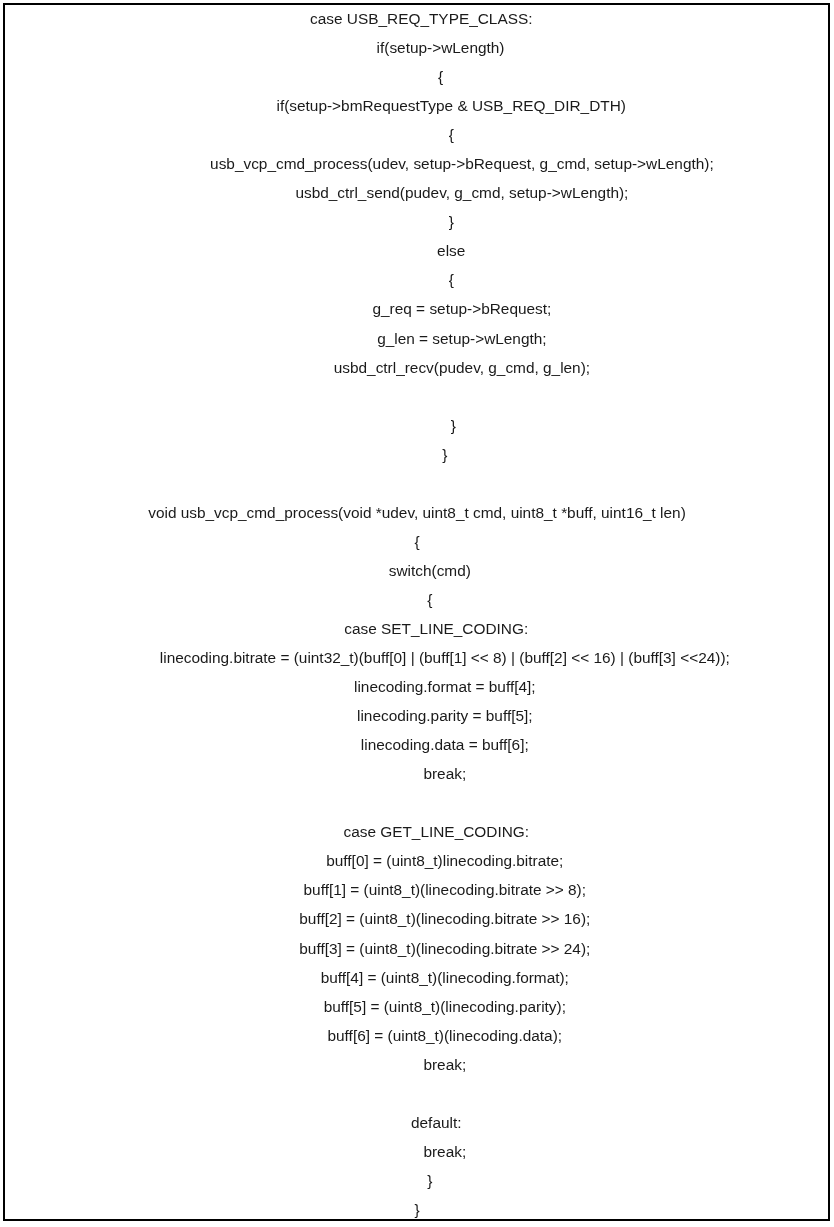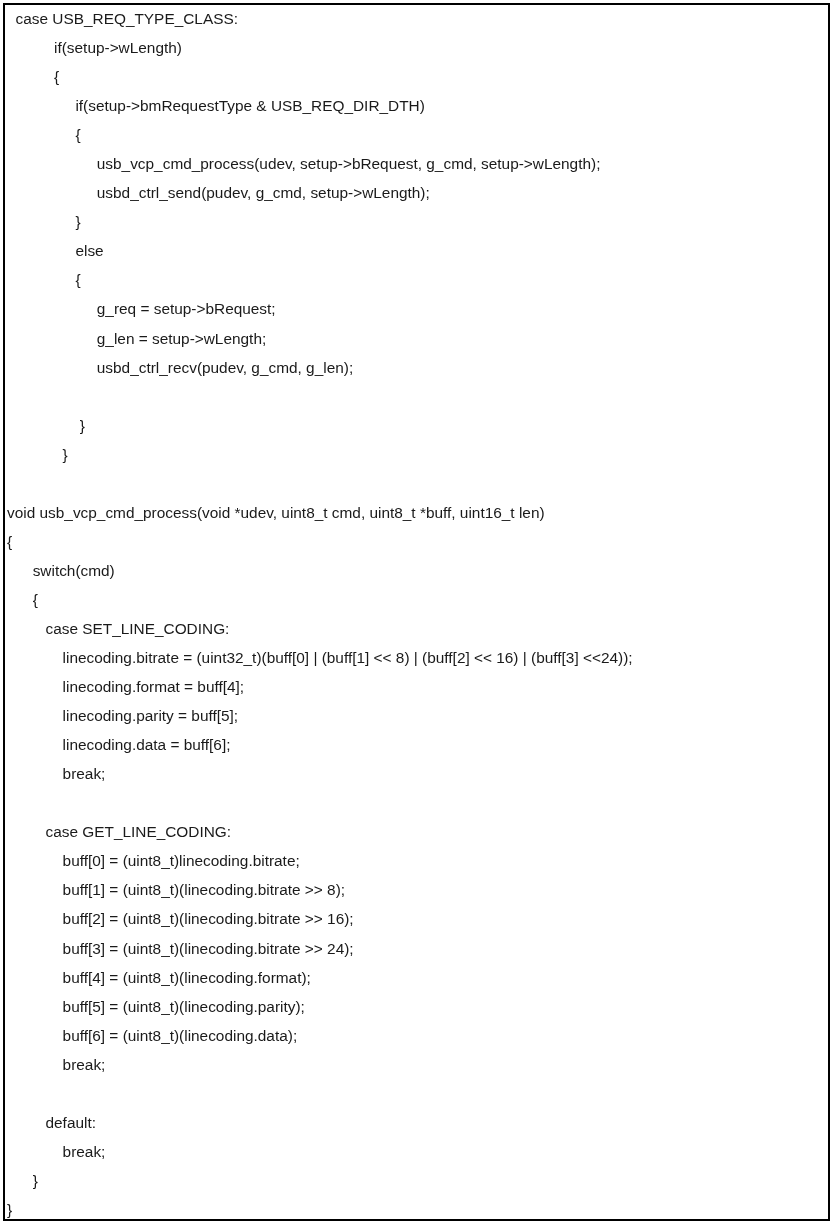--- a/index.html
+++ b/index.html
@@ -32,20 +32,21 @@
     width: 820px;
     font-size: 15.4px;
     line-height: 29.05px;
     color: #1a1a1a;
     white-space: pre;
     letter-spacing: 0;
   }
   .code-line {
     height: 29.05px;
     white-space: pre;
+    text-align: center;
   }
 </style>
 </head>
 <body>
 
 <div class="page">
   <div class="frame"></div>
   <div class="code" style="color: rgb(26, 26, 26);"><div class="code-line">  case USB_REQ_TYPE_CLASS:</div><div class="code-line">           if(setup-&gt;wLength)</div><div class="code-line">           {</div><div class="code-line">                if(setup-&gt;bmRequestType &amp; USB_REQ_DIR_DTH)</div><div class="code-line">                {</div><div class="code-line">                     usb_vcp_cmd_process(udev, setup-&gt;bRequest, g_cmd, setup-&gt;wLength);</div><div class="code-line">                     usbd_ctrl_send(pudev, g_cmd, setup-&gt;wLength);</div><div class="code-line">                }</div><div class="code-line">                else</div><div class="code-line">                {</div><div class="code-line">                     g_req = setup-&gt;bRequest;</div><div class="code-line">                     g_len = setup-&gt;wLength;</div><div class="code-line">                     usbd_ctrl_recv(pudev, g_cmd, g_len);</div><div class="code-line">&nbsp;</div><div class="code-line">                 }</div><div class="code-line">             }</div><div class="code-line">&nbsp;</div><div class="code-line">void usb_vcp_cmd_process(void *udev, uint8_t cmd, uint8_t *buff, uint16_t len)</div><div class="code-line">{</div><div class="code-line">      switch(cmd)</div><div class="code-line">      {</div><div class="code-line">         case SET_LINE_CODING:</div><div class="code-line">             linecoding.bitrate = (uint32_t)(buff[0] | (buff[1] &lt;&lt; 8) | (buff[2] &lt;&lt; 16) | (buff[3] &lt;&lt;24));</div><div class="code-line">             linecoding.format = buff[4];</div><div class="code-line">             linecoding.parity = buff[5];</div><div class="code-line">             linecoding.data = buff[6];</div><div class="code-line">             break;</div><div class="code-line">&nbsp;</div><div class="code-line">         case GET_LINE_CODING:</div><div class="code-line">             buff[0] = (uint8_t)linecoding.bitrate;</div><div class="code-line">             buff[1] = (uint8_t)(linecoding.bitrate &gt;&gt; 8);</div><div class="code-line">             buff[2] = (uint8_t)(linecoding.bitrate &gt;&gt; 16);</div><div class="code-line">             buff[3] = (uint8_t)(linecoding.bitrate &gt;&gt; 24);</div><div class="code-line">             buff[4] = (uint8_t)(linecoding.format);</div><div class="code-line">             buff[5] = (uint8_t)(linecoding.parity);</div><div class="code-line">             buff[6] = (uint8_t)(linecoding.data);</div><div class="code-line">             break;</div><div class="code-line">&nbsp;</div><div class="code-line">         default:</div><div class="code-line">             break;</div><div class="code-line">      }</div><div class="code-line">}</div></div>
 </div>
 

